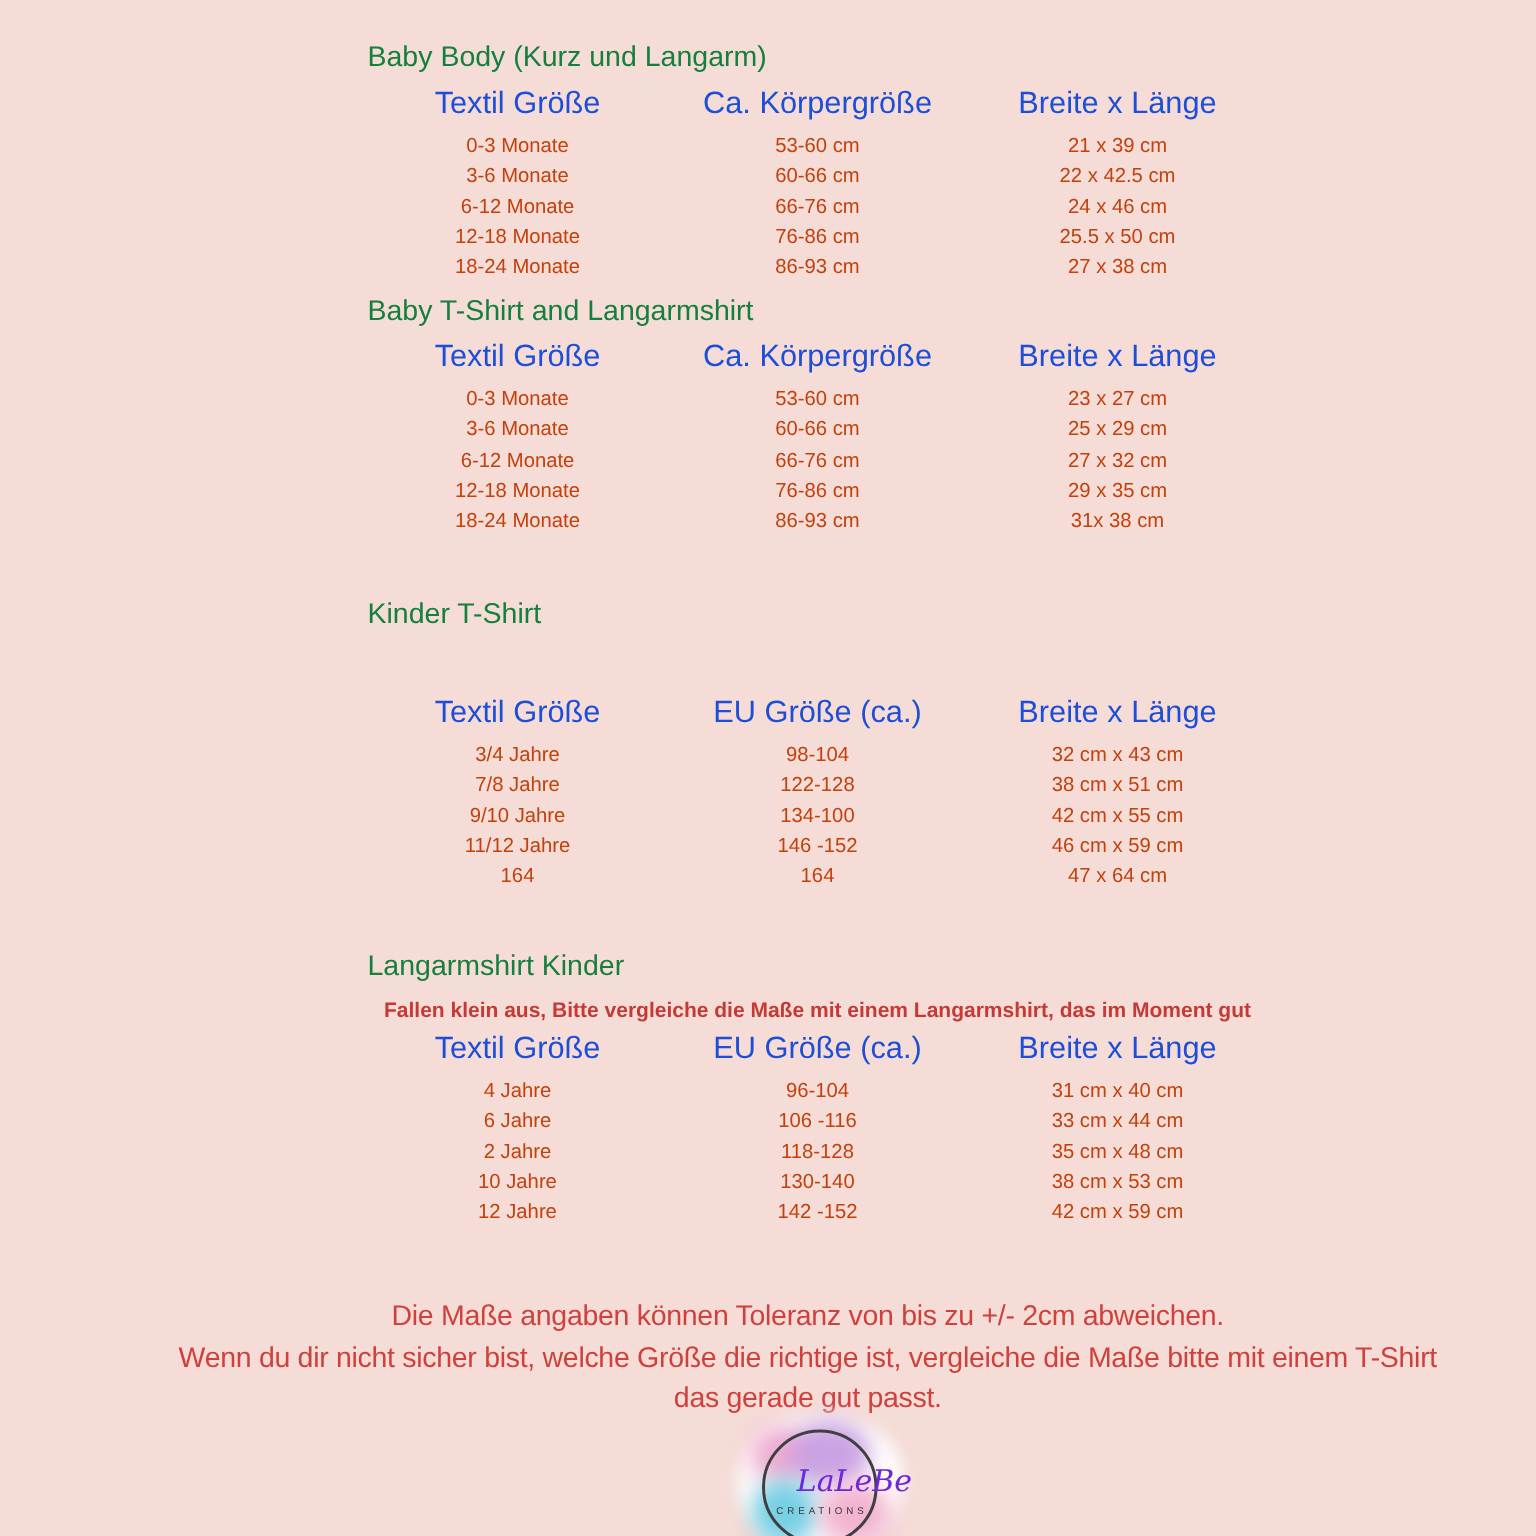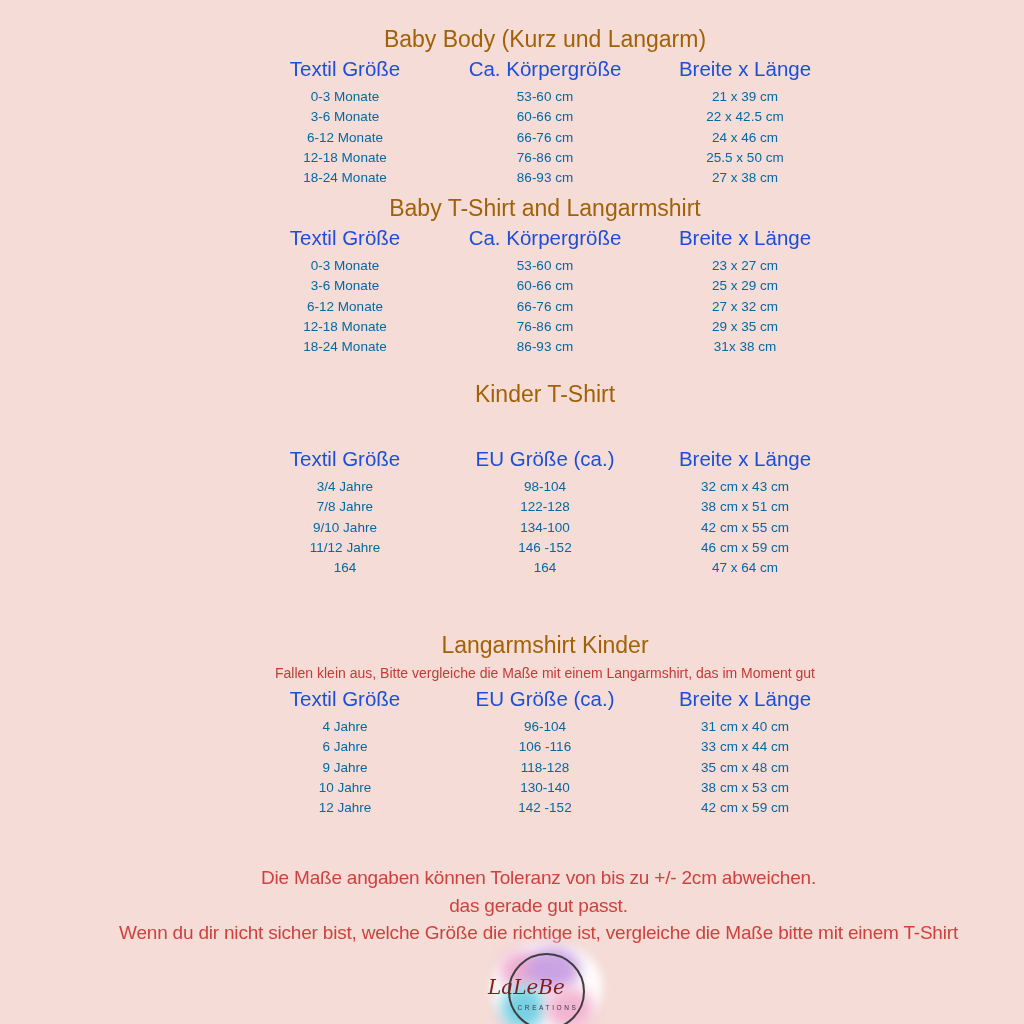--- a/index.html
+++ b/index.html
@@ -15,51 +15,51 @@
     font-family: "Liberation Sans", sans-serif;
     color: #353535;
   }
   .section {
     position: absolute;
     left: 245px;
     width: 600px;
   }
   #sec1 { top: 24px; }
   #sec2 { top: 193px; }
-  #sec3 { top: 379px; }
+  #sec3 { top: 395px; }
   #sec4 { top: 630px; }
   .sec-title {
-    font-size: 23px;
+    font-size: 19px;
     line-height: 30px;
-    text-align: center;
-    color: #a16207;
+    text-align: left;
+    color: #15803d;
     white-space: nowrap;
   }
   .headers {
     display: flex;
     font-size: 20.5px;
     line-height: 30px;
     color: #1d4ed8;
   }
   #sec3 .headers { margin-top: 35px; }
   #sec4 .headers { margin-top: 2px; }
   .col { width: 200px; text-align: center; white-space: nowrap; }
   .rows { margin-top: 3px; }
   .row {
     display: flex;
     font-size: 13.5px;
     line-height: 20.3px;
-    color: #0369a1;
+    color: #c2410c;
   }
   .sec-note {
     margin-top: 4px;
     text-align: center;
     font-size: 14px;
     line-height: 18px;
-    font-weight: normal;
+    font-weight: bold;
     color: #c43a35;
     white-space: nowrap;
   }
   .footer {
     position: absolute;
     left: 56px;
     top: 864px;
     width: 965px;
     text-align: center;
     color: #cf413d;
@@ -92,25 +92,25 @@
     left: 20px; top: 9px;
     width: 73px; height: 73px;
     border: 2px solid #3f3f3f;
     border-radius: 50%;
     z-index: 2;
   }
   .logo-script {
     position: absolute;
     left: 0; top: 31px;
     width: 120px;
-    text-align: left;
+    text-align: right;
     font-family: "DejaVu Serif", serif;
     font-style: italic;
     font-size: 20px;
-    color: #7f1d1d;
+    color: #6d28d9;
     z-index: 3;
     white-space: nowrap;
   }
   .logo-sub {
     position: absolute;
     left: 0; top: 60px;
     width: 120px;
     text-align: center;
     font-size: 6.5px;
     letter-spacing: 2.6px;
@@ -243,41 +243,41 @@
       <div class="col">4 Jahre</div>
       <div class="col">96-104</div>
       <div class="col">31 cm x 40 cm</div>
     </div>
     <div class="row">
       <div class="col">6 Jahre</div>
       <div class="col">106 -116</div>
       <div class="col">33 cm x 44 cm</div>
     </div>
     <div class="row">
-      <div class="col">9 Jahre</div>
+      <div class="col">2 Jahre</div>
       <div class="col">118-128</div>
       <div class="col">35 cm x 48 cm</div>
     </div>
     <div class="row">
       <div class="col">10 Jahre</div>
       <div class="col">130-140</div>
       <div class="col">38 cm x 53 cm</div>
     </div>
     <div class="row">
       <div class="col">12 Jahre</div>
       <div class="col">142 -152</div>
       <div class="col">42 cm x 59 cm</div>
     </div>
   </div>
 </div>
 
 <div class="footer">
   <div class="footer-line">Die Maße angaben können Toleranz von bis zu +/- 2cm abweichen.</div>
+  <div class="footer-line">Wenn du dir nicht sicher bist, welche Größe die richtige ist, vergleiche die Maße bitte mit einem T-Shirt</div>
   <div class="footer-line">das gerade gut passt.</div>
-  <div class="footer-line">Wenn du dir nicht sicher bist, welche Größe die richtige ist, vergleiche die Maße bitte mit einem T-Shirt</div>
 </div>
 
 <div class="logo">
   <div class="blob blob-white"></div>
   <div class="blob blob-pink1"></div>
   <div class="blob blob-purple"></div>
   <div class="blob blob-blue"></div>
   <div class="blob blob-pink2"></div>
   <div class="logo-circle"></div>
   <div class="logo-script">LaLeBe</div>

